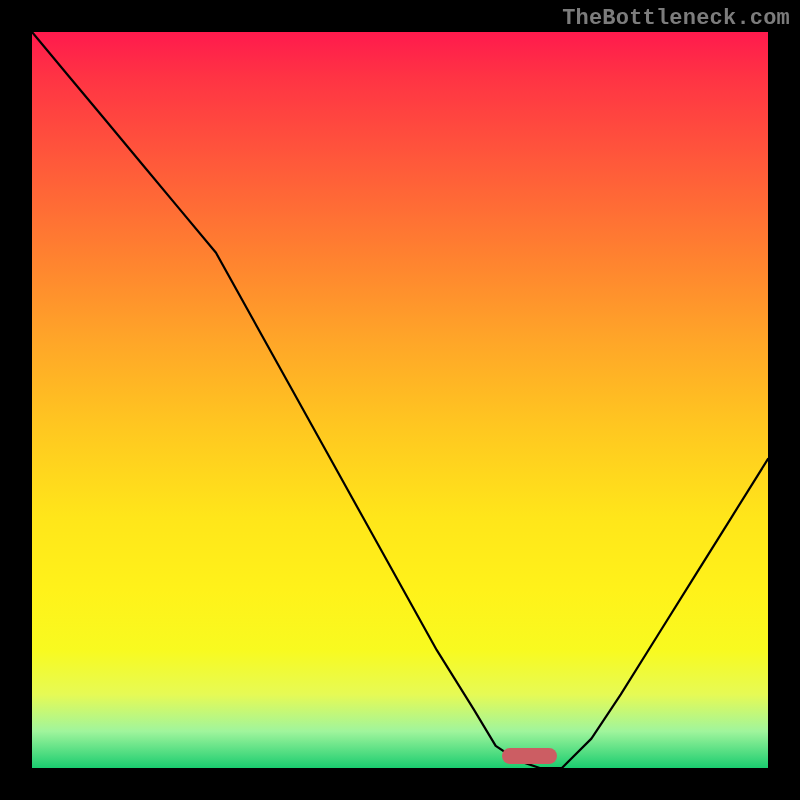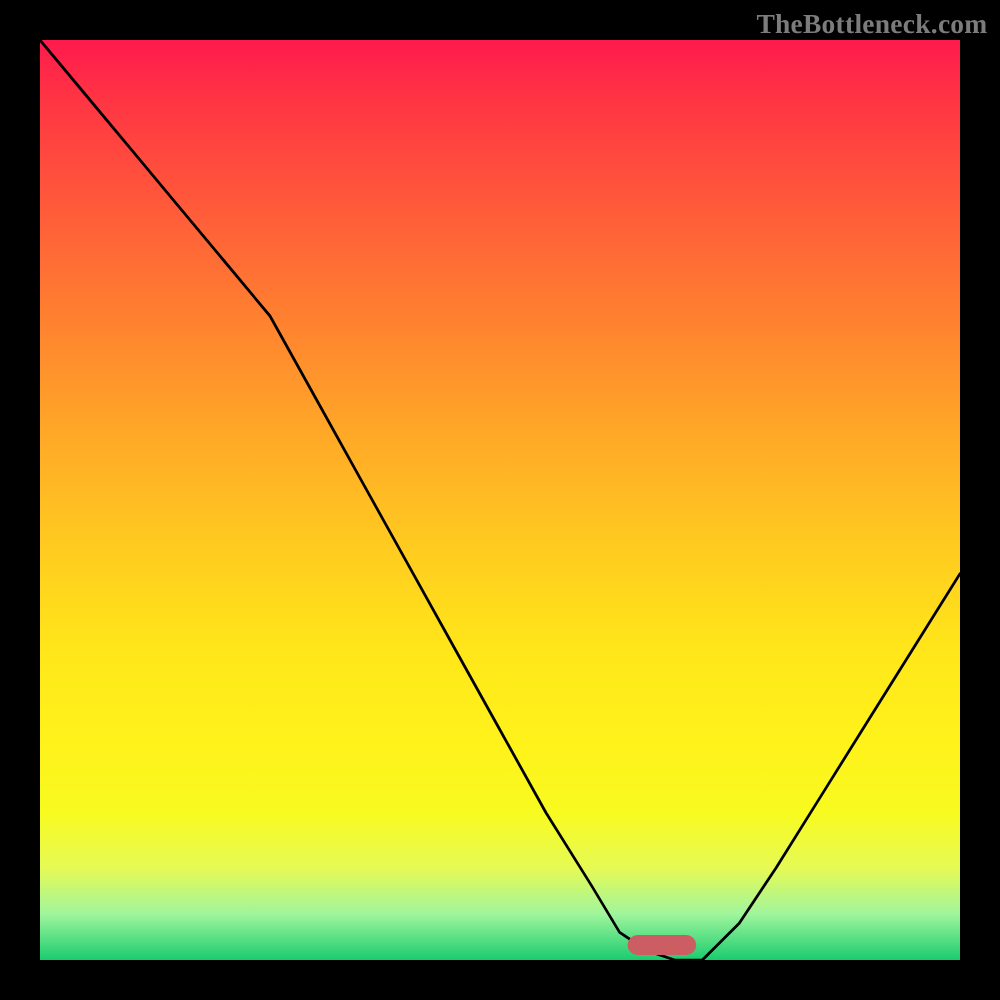--- a/index.html
+++ b/index.html
@@ -28,21 +28,21 @@
       #f8fa20 84%,
       #e6fa55 90%,
       #a0f59c 95%,
       #1acc6f 100%
     );
   }
   .watermark {
     position: absolute;
     top: 6px;
     right: 10px;
-    font-family: Liberation Serif, serif;
+    font-family: Liberation Mono, monospace;
     font-size: 22px;
     font-weight: bold;
     color: #7c7c7c;
     letter-spacing: 0.2px;
   }
   svg.curve {
     position: absolute;
     left: 0;
     top: 0;
     width: 736px;

